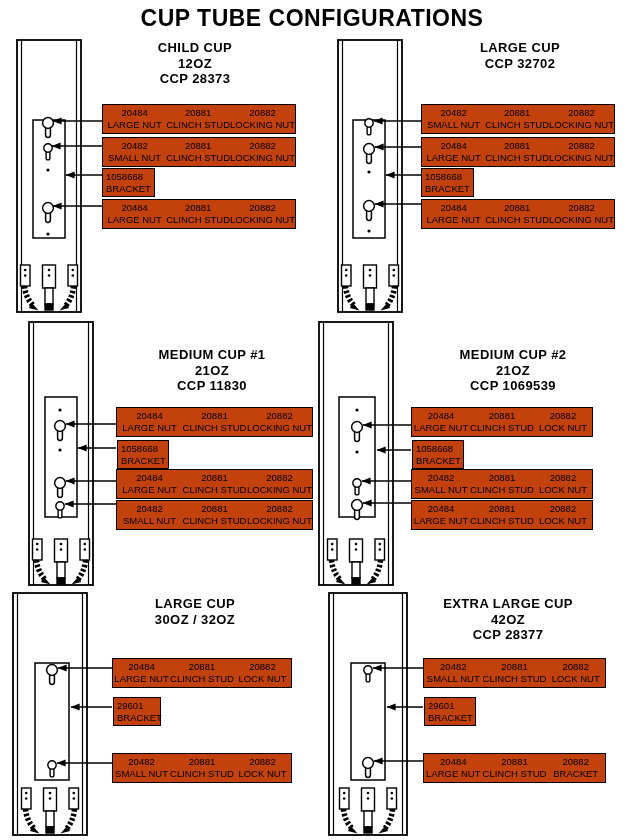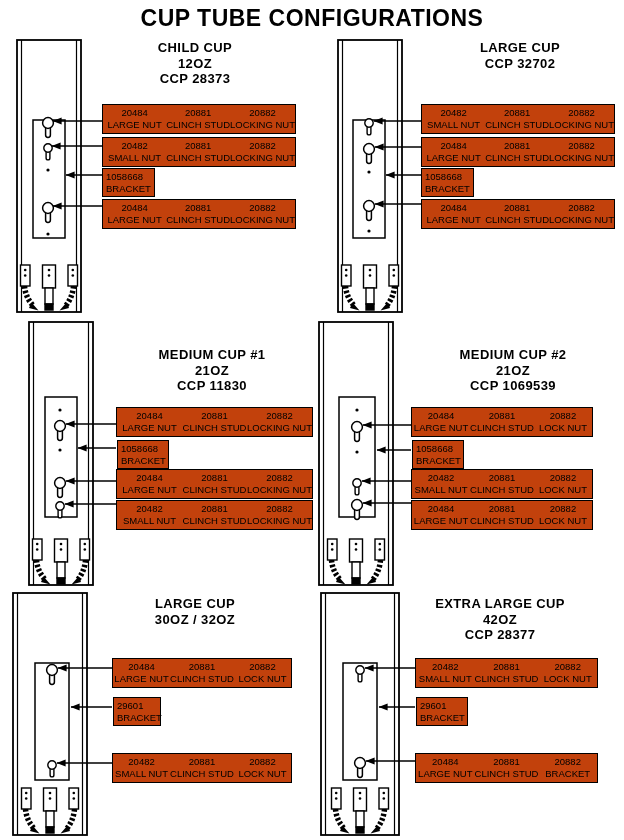--- a/index.html
+++ b/index.html
@@ -401,21 +401,21 @@
           <span class="num">20881</span>
           <span class="lbl">CLINCH STUD</span>
         </div>
       <div class="col">
           <span class="num">20882</span>
           <span class="lbl">LOCK NUT</span>
         </div>
     </div>
   </section>
 
-  <section class="panel" style="left:300px;top:582px;width:312px;height:258px">
+  <section class="panel" style="left:308px;top:582px;width:312px;height:258px">
     <svg class="tube" width="312" height="258">
       <g fill="none" stroke="#000">
         <rect x="21" y="11" width="78" height="242" stroke-width="1.8"></rect>
         <line x1="25.5" y1="11" x2="25.5" y2="253" stroke-width="1.2"></line>
         <line x1="94.5" y1="11" x2="94.5" y2="253" stroke-width="1.2"></line>
         <rect x="43" y="81" width="34" height="117" stroke-width="1.5"></rect>
       </g>
       <use href="#feet" x="28" y="206"></use>
       <use href="#studS" x="60" y="88"></use>
       <use href="#studL" x="60" y="181"></use>

